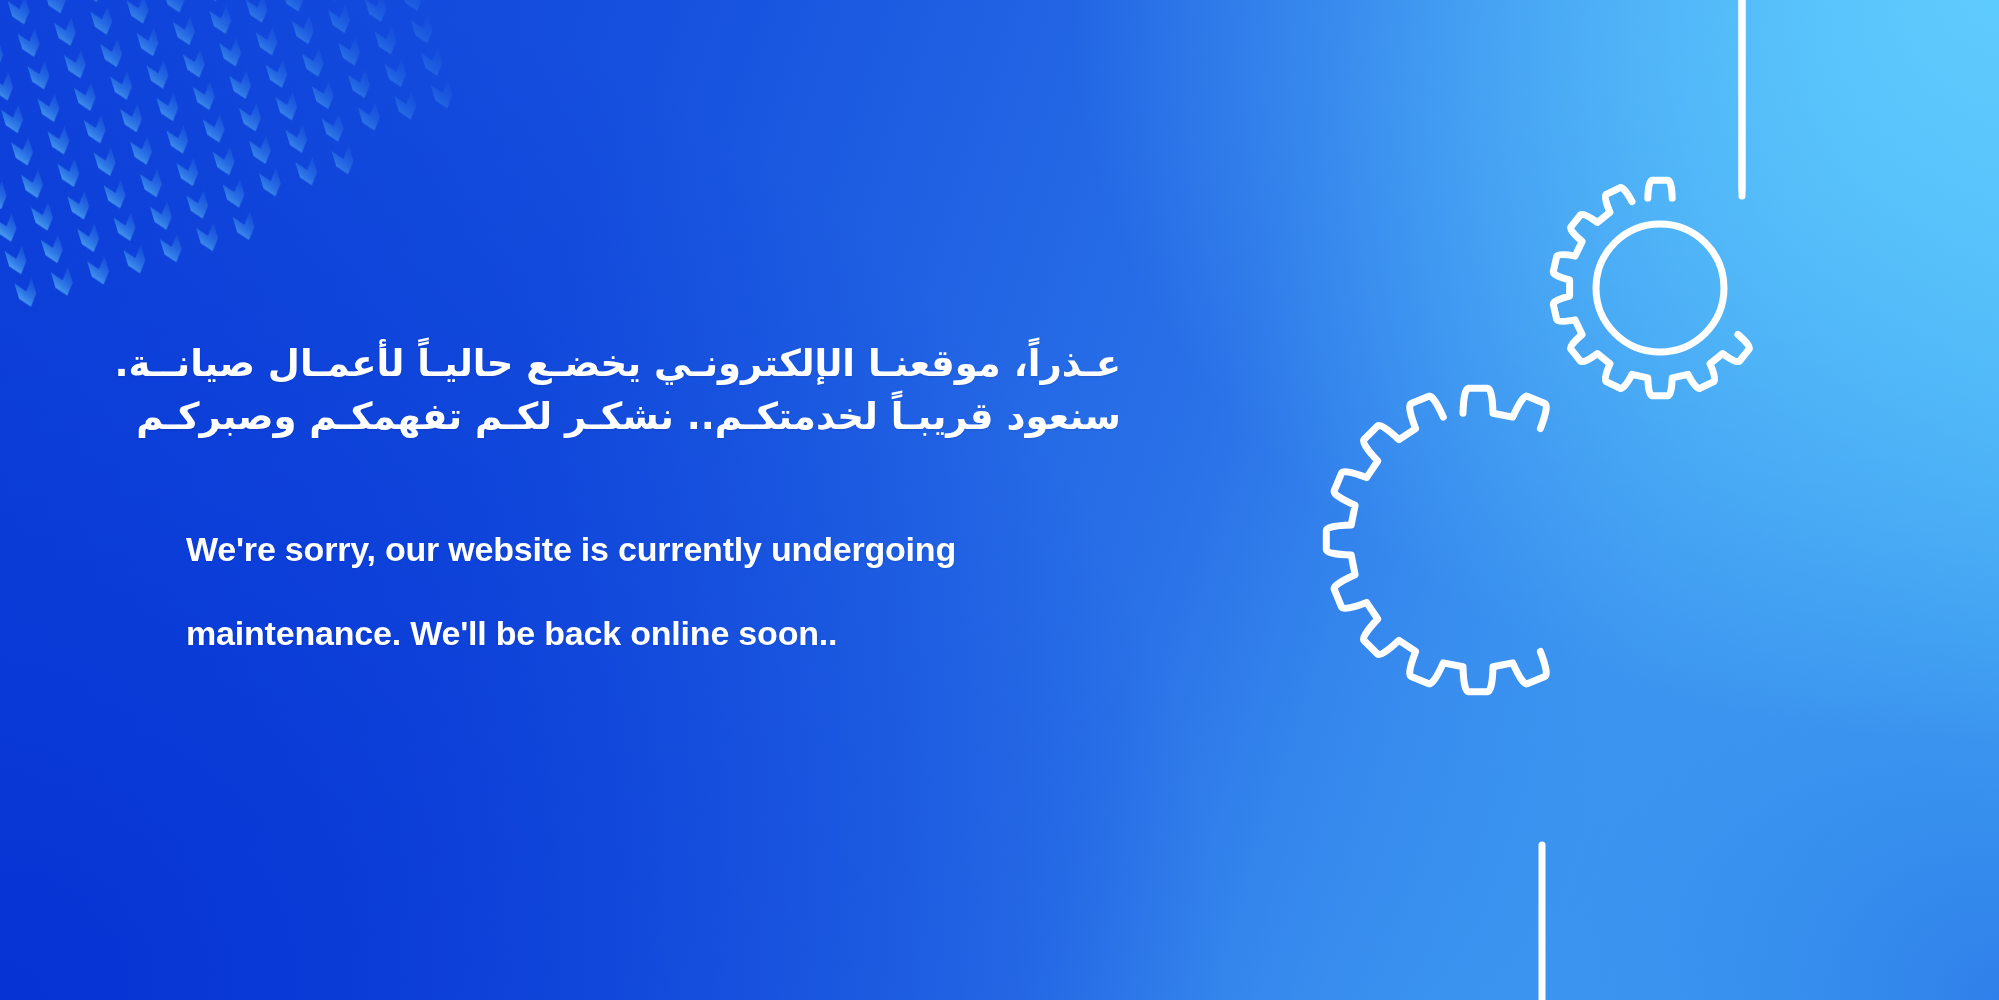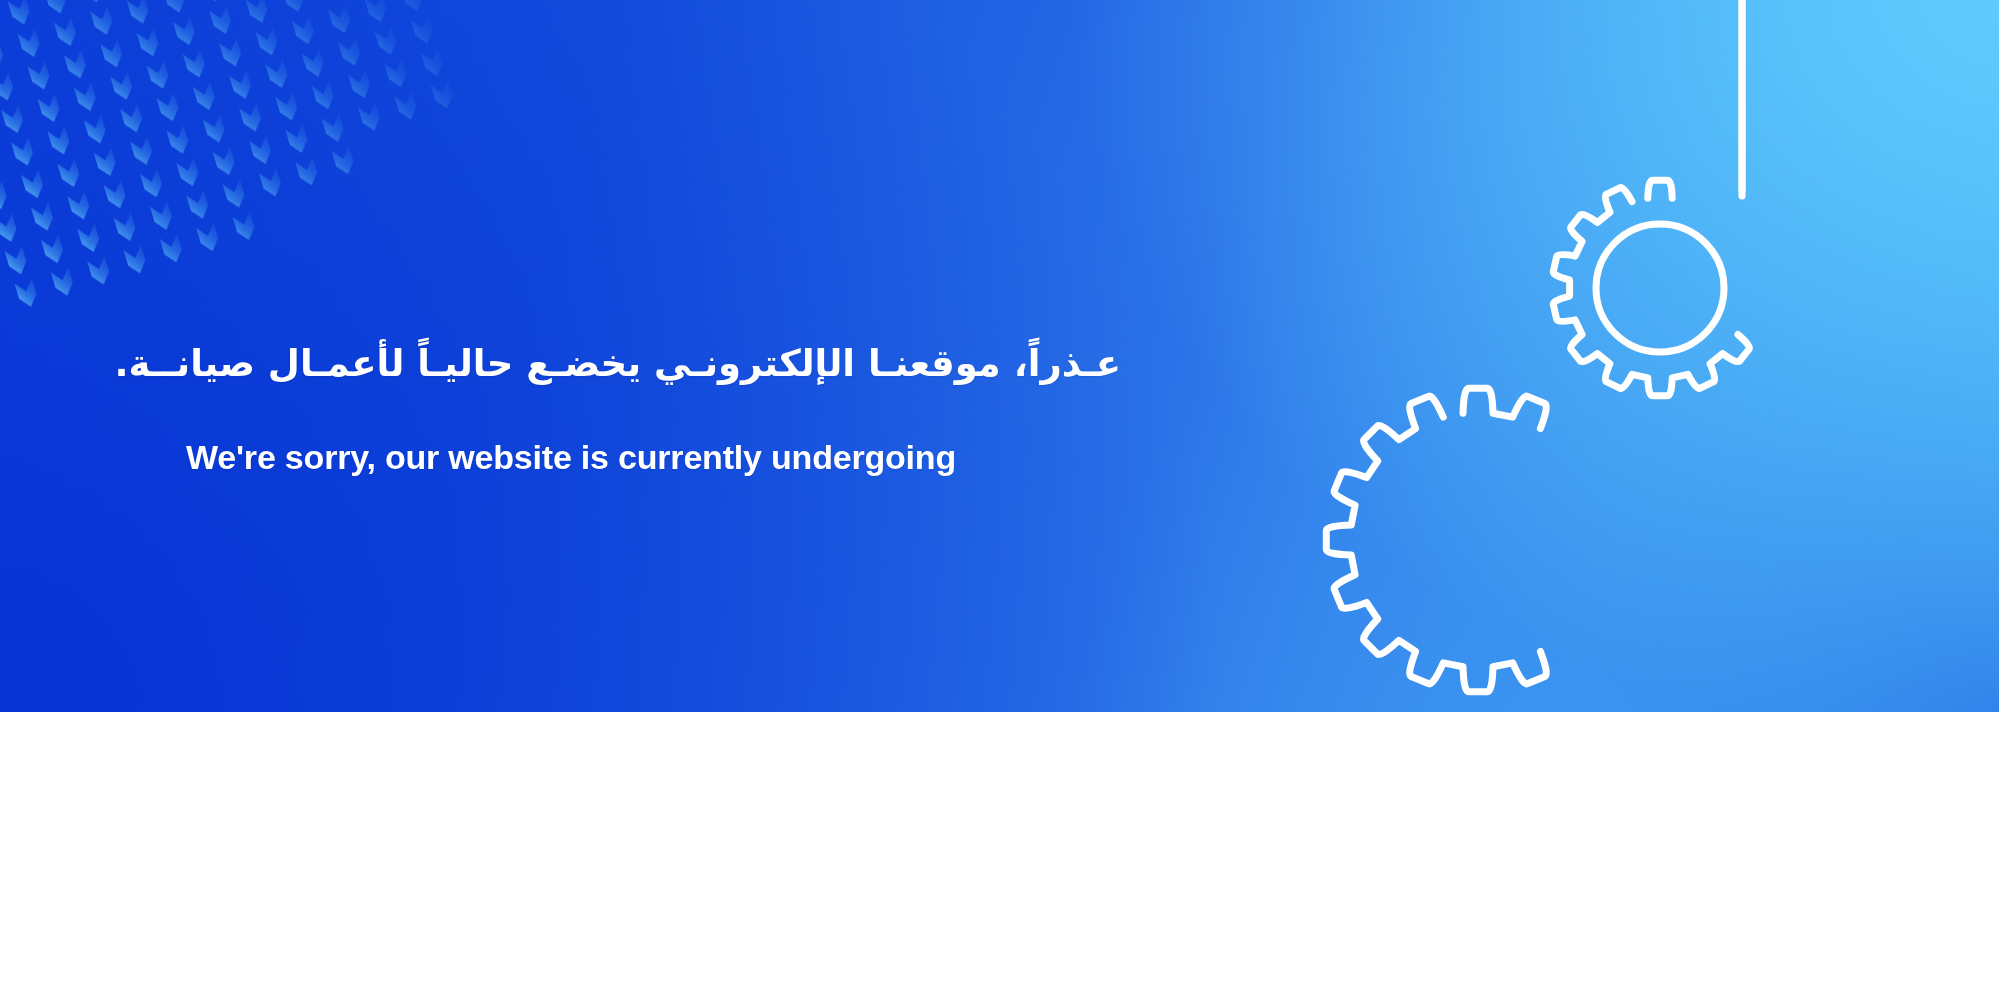--- a/index.html
+++ b/index.html
@@ -3,21 +3,21 @@
 <meta charset="utf-8">
 <style>
   * { margin:0; padding:0; box-sizing:border-box; }
   html, body {
     width:1999px; height:1000px;
     overflow:hidden;
     font-family:"DejaVu Sans", sans-serif;
   }
   #stage {
     position:relative;
-    width:1999px; height:712px;
+    width:1999px; height:1000px;
     overflow:hidden;
     background:
       radial-gradient(ellipse 1500px 1200px at 100% 0%,   #5ecbfd 0%, rgba(94,203,253,0) 62%),
       radial-gradient(ellipse 1400px 1400px at 100% 100%, #2f80ea 0%, rgba(47,128,234,0) 60%),
       radial-gradient(ellipse 1700px 1500px at 0% 100%,   #0633d4 0%, rgba(6,51,212,0) 72%),
       linear-gradient(108deg, #0f43db 0%, #1550de 28%, #2a72e8 58%, #45a5f4 80%, #56c9fb 100%);
   }
 
   
   #chevron-pattern {
@@ -56,20 +56,21 @@
   #arabic-message { width:935px; }
   .spacer { height:44px; }
   .en-line {
     font-family:"Liberation Sans", sans-serif;
     font-size:34px;
     font-weight:700;
     line-height:1.30;
     letter-spacing:-.2px;
     white-space:nowrap;
     text-shadow:0 1px 2px rgba(0,20,80,.12);
+    margin-top:40px;
   }
 </style>
 </head>
 <body>
 
 <div id="stage">
 
   <svg id="chevron-pattern" viewBox="0 0 560 380" preserveAspectRatio="none" aria-hidden="true">
     <defs>
       <g id="chev">
@@ -235,20 +236,22 @@
     <path d="M1647.8 198.1Q1648.4 180.6 1652.3 180.3L1667.7 180.3Q1671.6 180.6 1672.2 198.1M1737.9 334.5Q1751.2 345.9 1749.1 349.1L1739.4 361.2Q1736.7 364.0 1722.7 353.6L1710.0 363.7Q1717.0 379.7 1713.7 381.7L1699.8 388.4Q1696.1 389.8 1688.0 374.3L1672.2 377.9Q1671.6 395.4 1667.7 395.7L1652.3 395.7Q1648.4 395.4 1647.8 377.9L1632.0 374.3Q1623.9 389.8 1620.2 388.4L1606.3 381.7Q1603.0 379.7 1610.0 363.7L1597.3 353.6Q1583.3 364.0 1580.6 361.2L1570.9 349.1Q1568.8 345.9 1582.1 334.5L1575.1 319.9Q1557.9 323.2 1556.7 319.5L1553.3 304.4Q1552.7 300.6 1569.6 296.1L1569.6 279.9Q1552.7 275.4 1553.3 271.6L1556.7 256.5Q1557.9 252.8 1575.1 256.1L1582.1 241.5Q1568.8 230.1 1570.9 226.9L1580.6 214.8Q1583.3 212.0 1597.3 222.4L1610.0 212.3Q1603.0 196.3 1606.3 194.3L1620.2 187.6Q1623.9 186.2 1632.0 201.7"></path>
         <path d="M1463.0 413.2Q1463.7 388.7 1468.5 388.3L1487.5 388.3Q1492.3 388.7 1493.0 413.2L1512.7 417.1Q1522.7 394.7 1527.2 396.2L1544.9 403.5Q1549.1 405.7 1540.4 428.6M1540.4 651.4Q1549.1 674.3 1544.9 676.5L1527.2 683.8Q1522.7 685.3 1512.7 662.9L1493.0 666.8Q1492.3 691.3 1487.5 691.7L1468.5 691.7Q1463.7 691.3 1463.0 666.8L1443.3 662.9Q1433.3 685.3 1428.8 683.8L1411.1 676.5Q1406.9 674.3 1415.6 651.4L1399.0 640.3Q1381.1 657.1 1377.5 654.0L1364.0 640.5Q1360.9 636.9 1377.7 619.0L1366.6 602.4Q1343.7 611.1 1341.5 606.9L1334.2 589.2Q1332.7 584.7 1355.1 574.7L1351.2 555.0Q1326.7 554.3 1326.3 549.5L1326.3 530.5Q1326.7 525.7 1351.2 525.0L1355.1 505.3Q1332.7 495.3 1334.2 490.8L1341.5 473.1Q1343.7 468.9 1366.6 477.6L1377.7 461.0Q1360.9 443.1 1364.0 439.5L1377.5 426.0Q1381.1 422.9 1399.0 439.7L1415.6 428.6Q1406.9 405.7 1411.1 403.5L1428.8 396.2Q1433.3 394.7 1443.3 417.1"></path>
         <path d="M1742 0 L1742 190"></path>
         <path d="M1542 845 L1542 1000"></path>
       </g>
   </svg>
 
   <div id="message-block">
     <div id="arabic-message">
       <div class="ar-line">عـذراً، موقعنـا الإلكترونـي يخضـع حاليـاً لأعمـال صيانــة.</div>
+      <div class="ar-line">سنعود قريبـاً لخدمتكـم.. نشكـر لكـم تفهمكـم وصبركـم</div>
     </div>
     <div class="spacer"></div>
     <div id="english-message">
       <div class="en-line">We're sorry, our website is currently undergoing</div>
+      <div class="en-line">maintenance. We'll be back online soon..</div>
     </div>
   </div>
 
 </div>
 
 </body></html>

